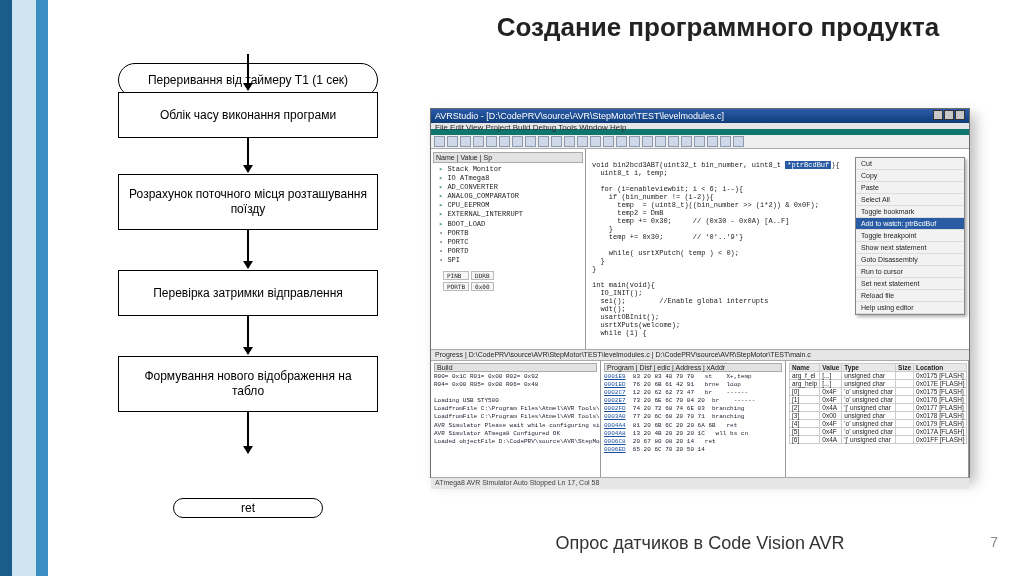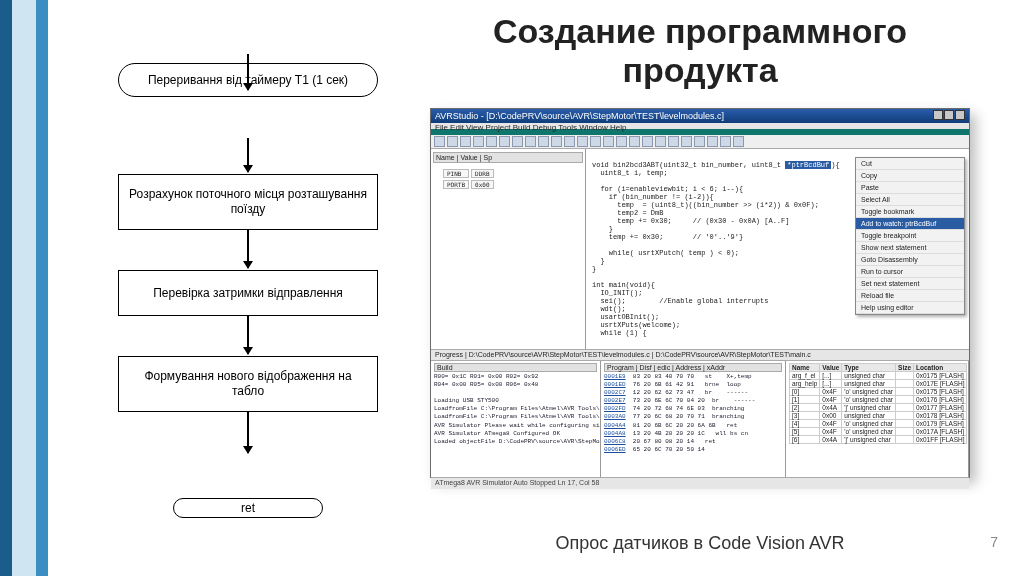--- a/index.html
+++ b/index.html
@@ -43,22 +43,22 @@
     border-left:5px solid transparent; border-right:5px solid transparent;
     border-top:8px solid #000;
   }
   #a1{ top:54px;  height:36px;}
   #a2{ top:138px; height:34px;}
   #a3{ top:230px; height:38px;}
   #a4{ top:316px; height:38px;}
   #a5{ top:412px; height:41px;}
 
   .title {
-    position:absolute; left:420px; top:12px; width:560px;
-    text-align:center; font-size:34px; color:#222;
+    position:absolute; left:438px; top:12px; width:560px;
+    text-align:center; font-size:26px; color:#222;
   }
   .caption {
     position:absolute; left:420px; bottom:22px; width:560px;
     text-align:center; font-size:18px; color:#333;
   }
   .page-num {
     position:absolute; right:26px; bottom:26px;
     font-size:14px; color:#888;
   }
 
@@ -116,20 +116,21 @@
 </head>
 <body>
 
 <div class="side-stripe">
   <div class="stripe-inner"></div>
 </div>
 
 <div class="flow">
   <div class="node rounded" id="n1">Переривання від таймеру Т1 (1 сек)</div>
   <div class="arrow" id="a1"></div>
+  <div class="node" id="n2">Облік часу виконання програми</div>
   <div class="arrow" id="a2"></div>
   <div class="node" id="n3">Розрахунок поточного місця розташування поїзду</div>
   <div class="arrow" id="a3"></div>
   <div class="node" id="n4">Перевірка затримки відправлення</div>
   <div class="arrow" id="a4"></div>
   <div class="node" id="n5">Формування нового відображення на табло</div>
   <div class="arrow" id="a5"></div>
   <div class="node rounded" id="n6">ret</div>
 </div>
 
@@ -165,20 +166,33 @@
       <i></i>
       <i></i>
       <i></i>
       <i></i>
       <i></i>
       <i></i>
   </div>
   <div class="panes">
     <div class="tree">
       <div class="hdr">Name            | Value | Sp</div>
+      <ul id="tree-list">
+          <li>Stack Monitor</li>
+          <li>IO ATmega8</li>
+          <li>AD_CONVERTER</li>
+          <li>ANALOG_COMPARATOR</li>
+          <li>CPU_EEPROM</li>
+          <li>EXTERNAL_INTERRUPT</li>
+          <li>BOOT_LOAD</li>
+          <li class="leaf">PORTB</li>
+          <li class="leaf">PORTC</li>
+          <li class="leaf">PORTD</li>
+          <li class="leaf">SPI</li>
+        </ul>
       <table class="portgrid">
         <tbody>
             <tr>
               <td>PINB</td>
               <td>DDRB</td>
             </tr>
         <tr>
               <td>PORTB</td>
               <td>0x00</td>
             </tr>

